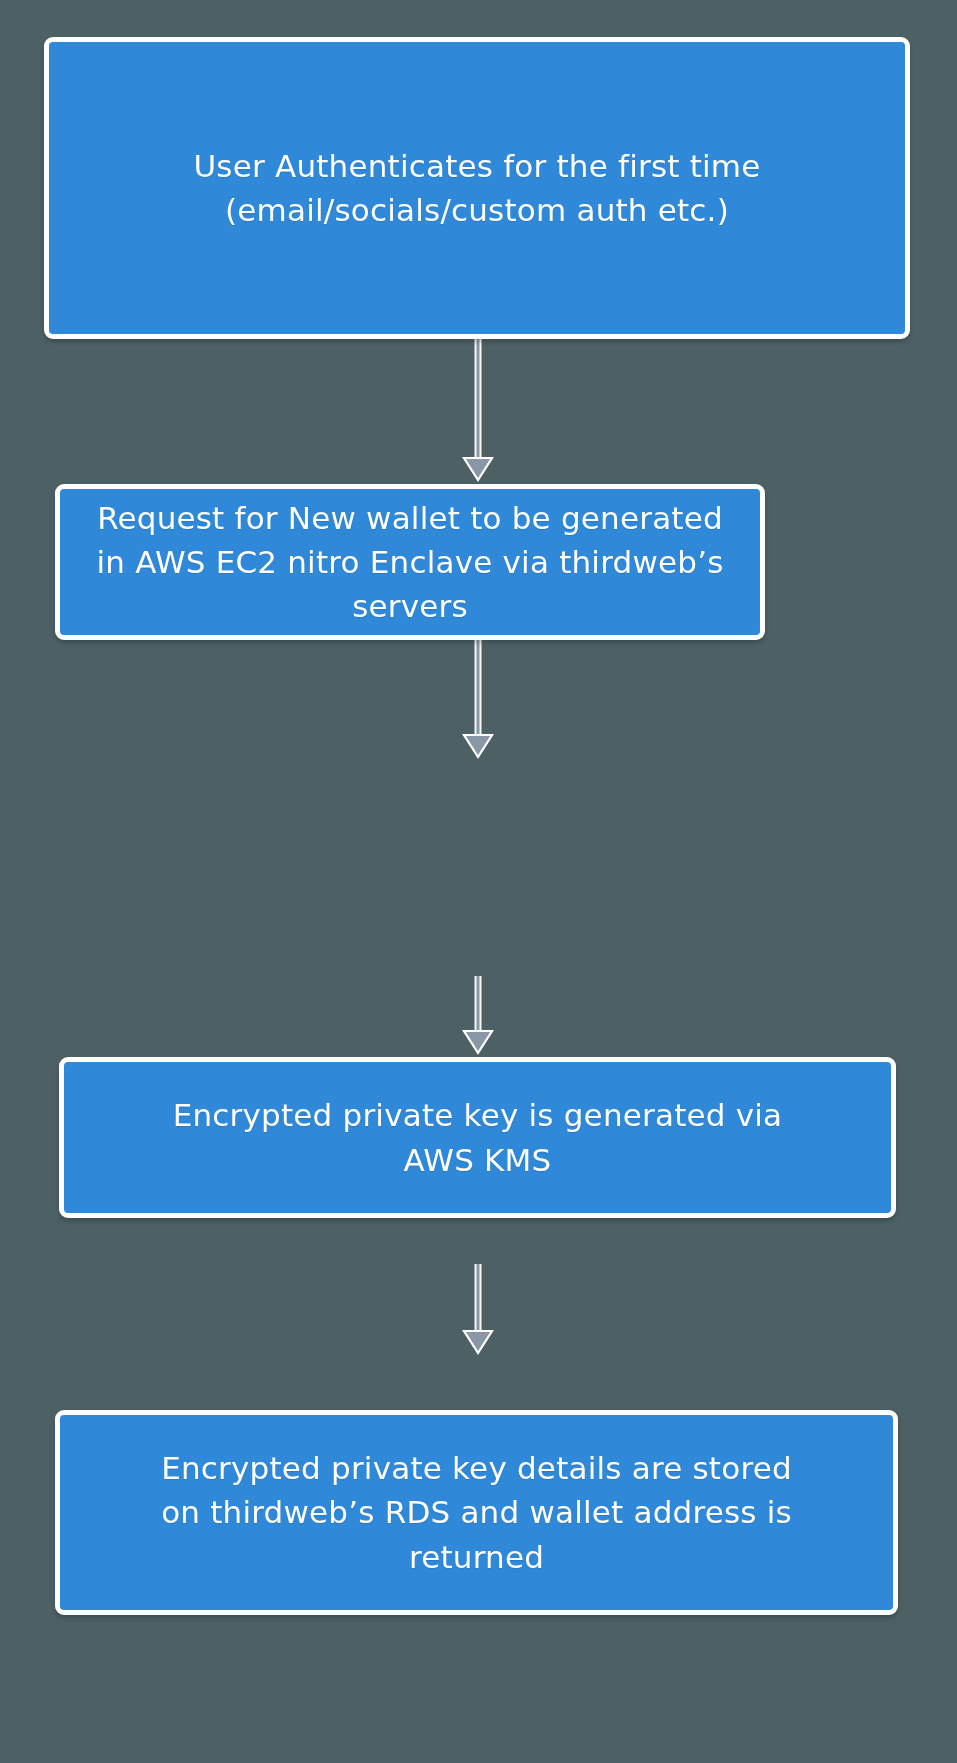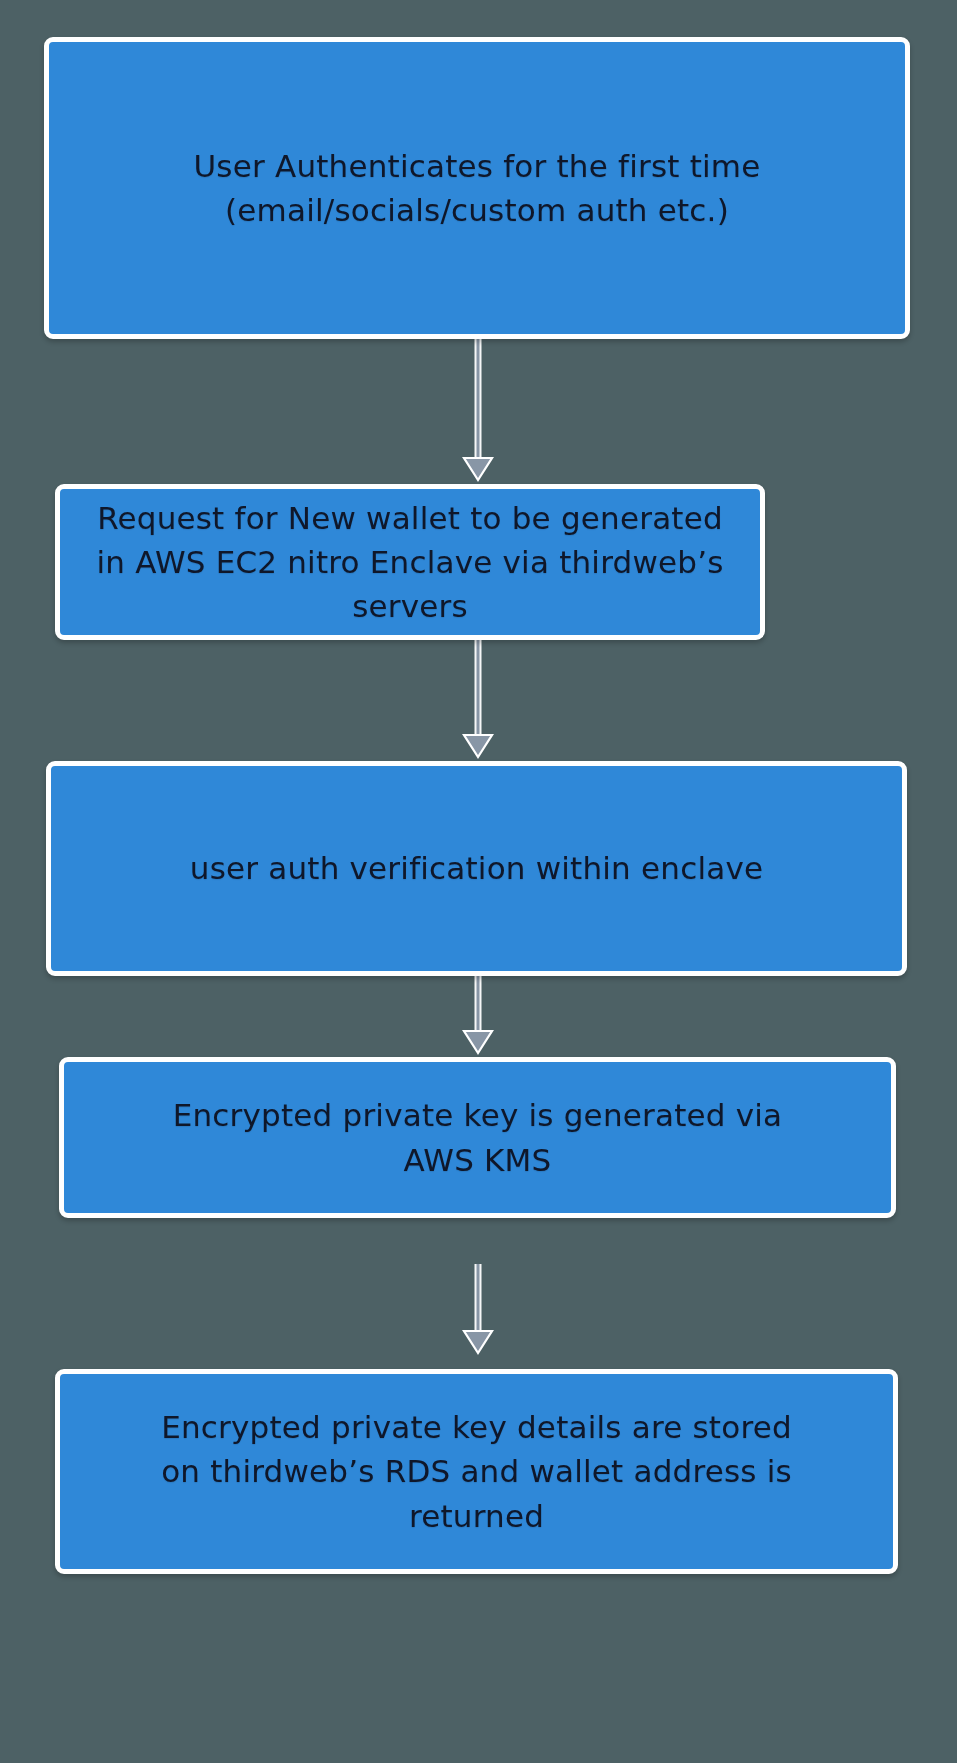--- a/index.html
+++ b/index.html
@@ -30,36 +30,36 @@
     border: 5px solid #ffffff;
     border-radius: 9px;
     box-shadow: 0 3px 5px rgba(0,0,0,0.22);
     display: flex;
     align-items: center;
     justify-content: center;
     padding: 0 16px;
   }
 
   .node-label {
-    color: #0f172a;
+    color: #ffffff;
     text-align: center;
     font-size: 31px;
     line-height: 1.42;
     font-weight: 400;
     letter-spacing: 0.2px;
     white-space: pre-line;
     text-shadow: 0 1px 1px rgba(0,0,0,0.10);
   }
 
   
   #node-0 { left: 44px;  top: 37px;   width: 866px; height: 302px; }
   #node-1 { left: 55px;  top: 484px;  width: 710px; height: 156px; }
   #node-2 { left: 46px;  top: 761px;  width: 861px; height: 215px; }
   #node-3 { left: 59px;  top: 1057px; width: 837px; height: 161px; }
-  #node-4 { left: 55px;  top: 1369px; width: 843px; height: 205px; }
+  #node-4 { left: 55px;  top: 1410px; width: 843px; height: 205px; }
 
   
   .connector {
     position: absolute;
     left: 0;
     top: 0;
     width: 957px;
     height: 1763px;
     pointer-events: none;
   }
@@ -116,23 +116,20 @@
     <div class="node-label">User Authenticates for the first time
 (email/socials/custom auth etc.)</div>
   </div>
 
   <div class="node" id="node-1">
     <div class="node-label">Request for New wallet to be generated
 in AWS EC2 nitro Enclave via thirdweb’s
 servers</div>
   </div>
 
-  <div class="node" id="node-2">
-    <div class="node-label">user auth verification within enclave</div>
-  </div>
 
   <div class="node" id="node-3">
     <div class="node-label">Encrypted private key is generated via
 AWS KMS</div>
   </div>
 
   <div class="node" id="node-4">
     <div class="node-label">Encrypted private key details are stored
 on thirdweb’s RDS and wallet address is
 returned</div>

